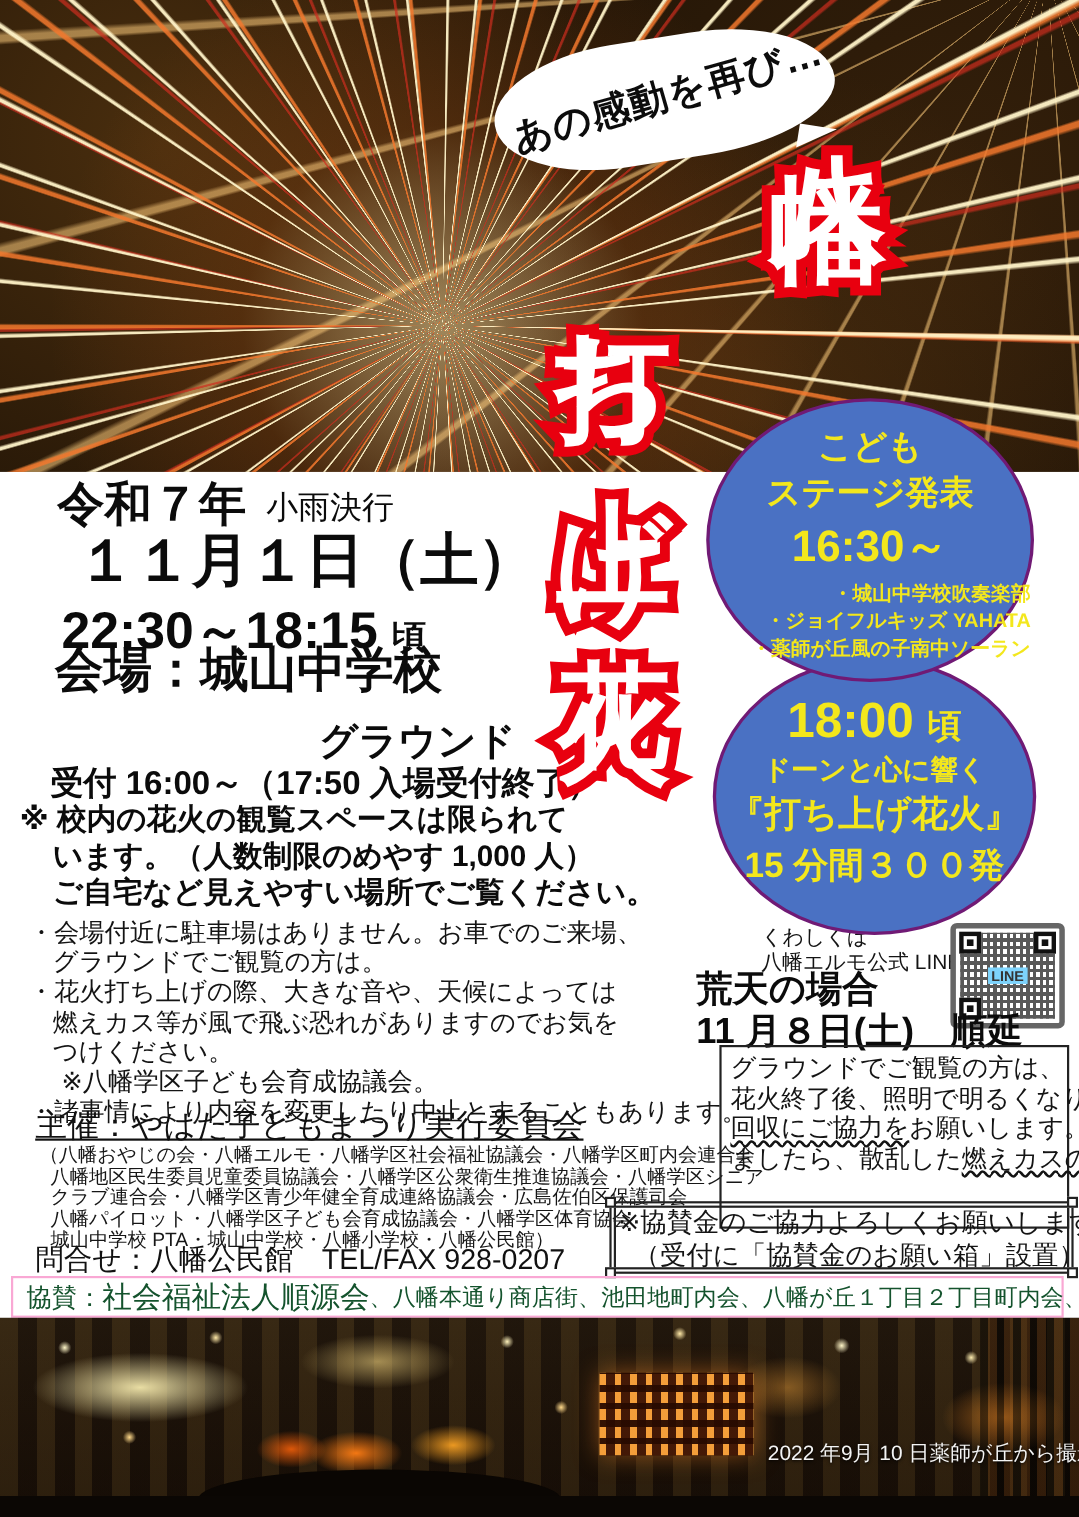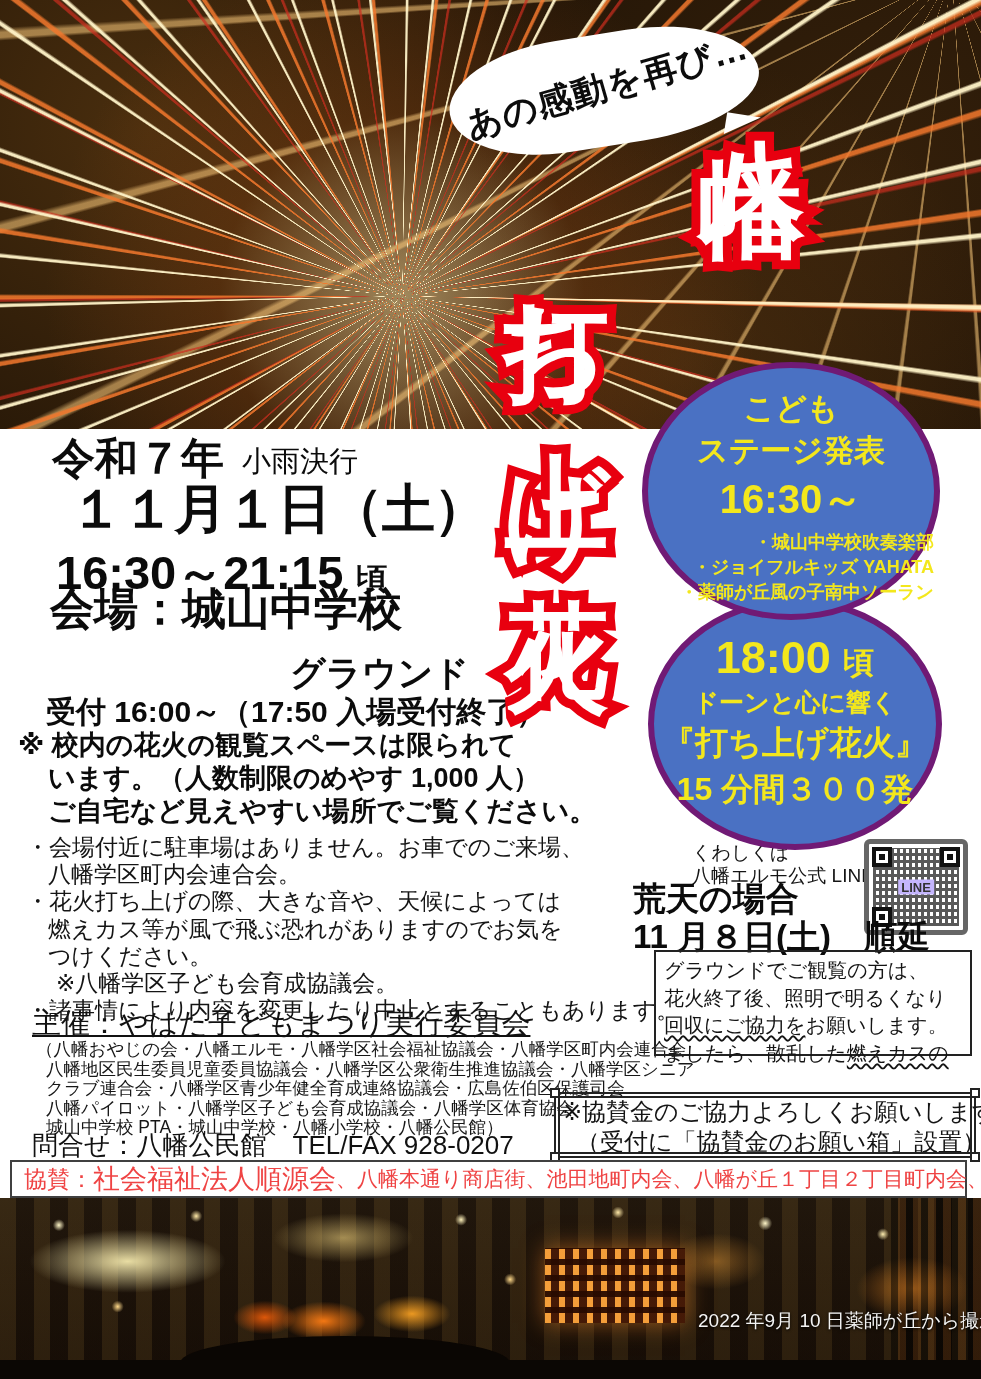--- a/index.html
+++ b/index.html
@@ -46,21 +46,21 @@
     letter-spacing:14px;
   }
   .vtitle.stroke{color:#e8000f;-webkit-text-stroke:18px #e8000f;
     text-shadow:0 0 7px #b9c6e4,0 0 2px #b9c6e4;}
   .vtitle.fill{color:#ffffff;}
   .t-yahata{left:700px;top:56px;font-size:106px;height:300px;}
   .t-uchiage{left:506px;top:220px;font-size:104px;height:748px;}
   
   .bcircle{
     position:absolute;border-radius:50%;background:#4a71c3;
-    border:6px solid #701a75;text-align:center;color:#f3e71c;font-weight:900;
+    border:3px solid #701a75;text-align:center;color:#f3e71c;font-weight:900;
     box-sizing:border-box;
   }
   .circle-stage{left:642px;top:362px;width:298px;height:258px;z-index:3;padding-top:20px;}
   .c1-l1{font-size:31px;}
   .c1-l2{font-size:31px;}
   .c1-l3{font-size:40px;}
   .c1-items{margin-top:3px;text-align:right;padding-left:26px;font-size:18px;line-height:25px;white-space:nowrap;}
   .circle-hanabi{left:648px;top:598px;width:294px;height:252px;z-index:2;padding-top:28px;}
   .c2-l1{font-size:45px;}
   .c2-l1 .suffix{font-size:31px;}
@@ -92,36 +92,36 @@
   .qr{position:absolute;left:864px;top:839px;width:104px;height:96px;background:#fff;
     border:5px solid #666;border-radius:6px;box-sizing:border-box;}
   .qr-noise{position:absolute;inset:4px;opacity:.75;
     background:
       repeating-linear-gradient(0deg,#222 0 3px,transparent 3px 7px),
       repeating-linear-gradient(90deg,#222 0 3px,transparent 3px 6px);}
   .qr-eye{position:absolute;width:20px;height:20px;border:4px solid #111;background:#fff;box-sizing:border-box;}
   .qr-eye::after{content:"";position:absolute;left:3px;top:3px;width:6px;height:6px;background:#111;}
   .qr-eye.tl{left:3px;top:3px;} .qr-eye.tr{right:3px;top:3px;} .qr-eye.bl{left:3px;bottom:3px;}
   .qr-label{position:absolute;left:50%;top:50%;transform:translate(-50%,-50%);
-    background:#c4b5fd;padding:0 3px;font-size:13px;font-weight:700;color:#333;}
+    background:#7dd3fc;padding:0 3px;font-size:13px;font-weight:700;color:#333;}
   .postpone{position:absolute;left:633px;top:880px;font-size:33px;font-weight:900;line-height:38px;color:#0b0b0b;white-space:nowrap;}
-  .ground-box{position:absolute;left:654px;top:950px;width:318px;height:106px;border:2px solid #222;
-    box-sizing:border-box;padding:5px 8px;font-size:20px;line-height:27.5px;color:#141414;white-space:nowrap;}
+  .ground-box{position:absolute;left:654px;top:950px;width:318px;height:167px;border:2px solid #222;
+    box-sizing:border-box;padding:5px 8px;font-size:23px;line-height:27.5px;color:#141414;white-space:nowrap;}
   .wavy{text-decoration:underline;text-decoration-style:wavy;text-underline-offset:3px;}
   .ground-box .ind{padding-left:10px;}
   .donation-box{position:absolute;left:554px;top:1092px;width:422px;height:66px;border:2px solid #222;
     box-sizing:border-box;padding:3px 6px;font-size:24px;line-height:30px;color:#141414;white-space:nowrap;}
   .donation-box::before{content:"";position:absolute;inset:2px;border:2px solid #222;pointer-events:none;}
   .frame-corner{position:absolute;width:10px;height:10px;border:2px solid #222;background:#fff;box-sizing:border-box;}
   .fc-tl{left:-6px;top:-6px;} .fc-tr{right:-6px;top:-6px;}
   .fc-bl{left:-6px;bottom:-6px;} .fc-br{right:-6px;bottom:-6px;}
   .donation-box .ind{padding-left:14px;}
   
-  .sponsor{position:absolute;left:10px;top:1160px;width:957px;height:38px;border:2px solid #404040;
-    box-sizing:border-box;display:flex;align-items:center;padding-left:12px;white-space:nowrap;color:#ef4444;}
+  .sponsor{position:absolute;left:10px;top:1160px;width:957px;height:38px;border:2px solid #f9a8d4;
+    box-sizing:border-box;display:flex;align-items:center;padding-left:12px;white-space:nowrap;color:#14532d;}
   .sp-prefix{font-size:23px;}
   .sp-main{font-size:27px;}
   .sp-rest{font-size:21px;}
   
   .photo-bottom{position:absolute;left:0;top:1198px;width:981px;height:181px;overflow:hidden;
     background-image:
       radial-gradient(circle 3px at 6% 15%, #fff6c8, transparent 6px),
       radial-gradient(circle 3px at 20% 10%, #ffe9a8, transparent 6px),
       radial-gradient(circle 3px at 47% 12%, #fff2bb, transparent 6px),
       radial-gradient(circle 3px at 63% 8%, #ffe9a8, transparent 6px),
@@ -182,34 +182,34 @@
   <div class="bcircle circle-hanabi">
     <div class="c2-l1"><span>18:00</span> <span class="suffix">頃</span></div>
     <div class="c2-l2">ドーンと心に響く</div>
     <div class="c2-l3">『打ち上げ花火』</div>
     <div class="c2-l4">15 分間３００発</div>
   </div>
 
   <div class="hl era">令和７年</div>
   <div class="hl rain">小雨決行</div>
   <div class="hl date">１１月１日（土）</div>
-  <div class="hl time"><span>16:30～21:15</span> <span class="suffix">頃</span></div>
+  <div class="hl time"><span>22:30～18:15</span> <span class="suffix">頃</span></div>
   <div class="hl venue">会場：城山中学校</div>
   <div class="hl venue2">グラウンド</div>
   <div class="hl reception">受付 16:00～（17:50 入場受付終了）</div>
 
   <div class="notice">
     <div>※ 校内の花火の観覧スペースは限られて</div>
     <div class="ind">います。（人数制限のめやす 1,000 人）</div>
     <div class="ind">ご自宅など見えやすい場所でご覧ください。</div>
   </div>
 
   <div class="cautions">
     <div>・会場付近に駐車場はありません。お車でのご来場、</div>
-    <div class="ind">八幡学区町内会連合会。</div>
+    <div class="ind">グラウンドでご観覧の方は。</div>
     <div>・花火打ち上げの際、大きな音や、天候によっては</div>
     <div class="ind">燃えカス等が風で飛ぶ恐れがありますのでお気を</div>
     <div class="ind">つけください。</div>
     <div class="ind2">※八幡学区子ども会育成協議会。</div>
     <div>・諸事情により内容を変更したり中止とすることもあります。</div>
   </div>
 
   <div class="organizer">主催：やはた子どもまつり実行委員会</div>
   <div class="org-members">
     <div>（八幡おやじの会・八幡エルモ・八幡学区社会福祉協議会・八幡学区町内会連合会</div>

